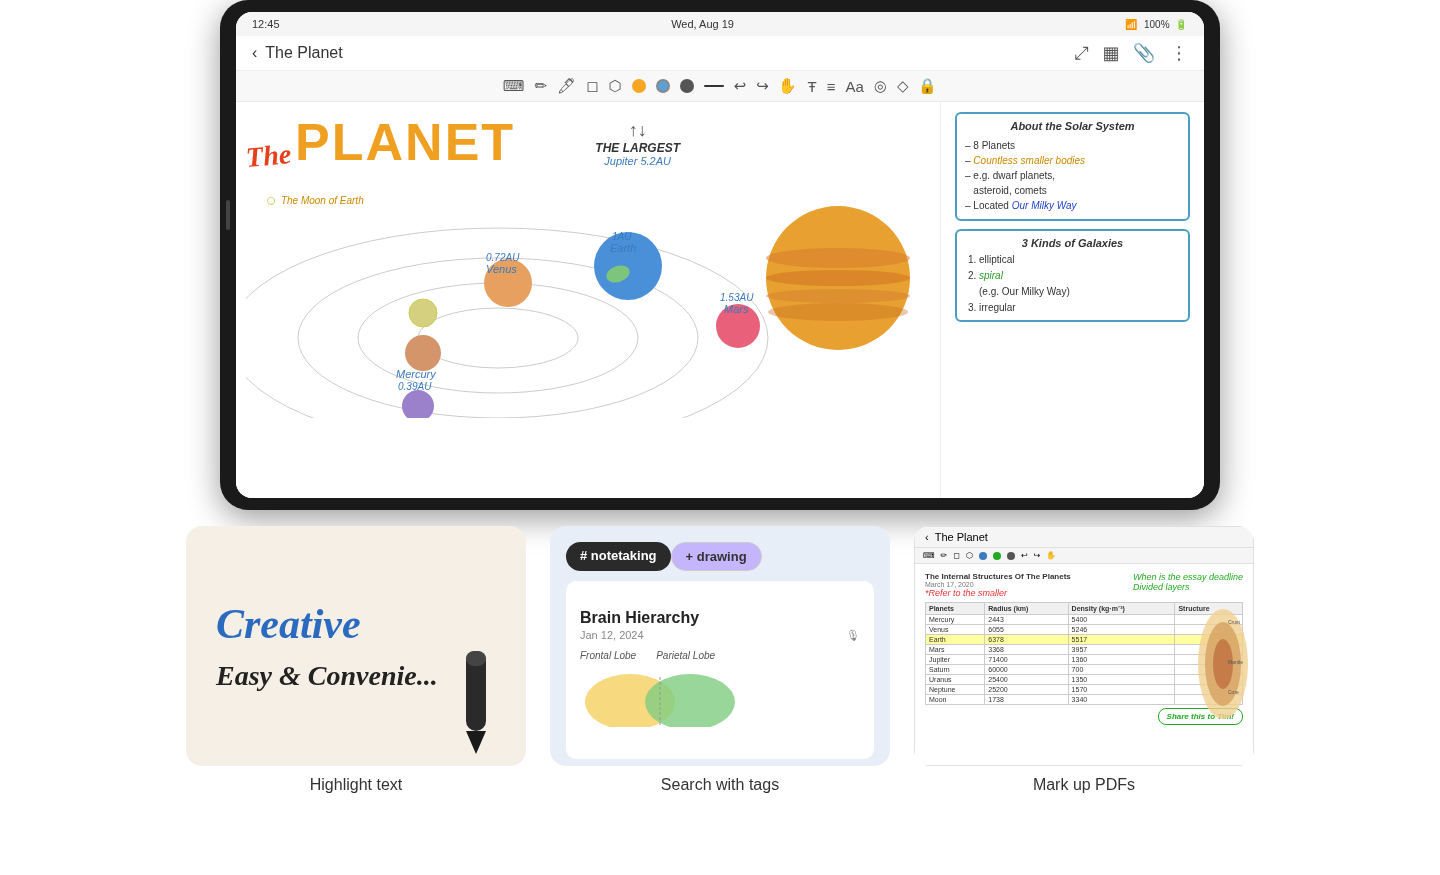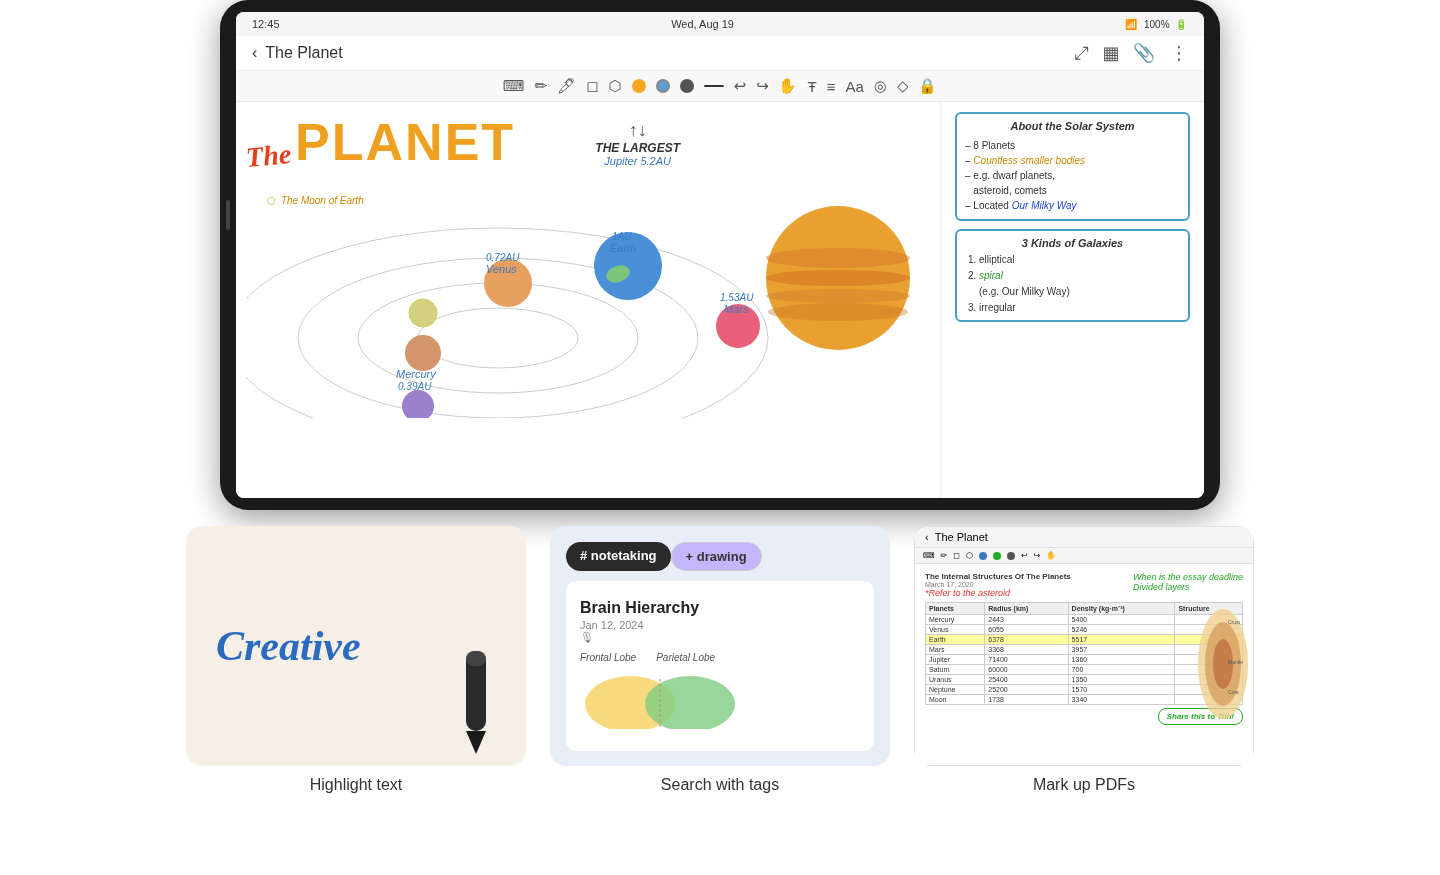--- a/index.html
+++ b/index.html
@@ -23,21 +23,21 @@
       padding: 12px 16px;
       margin-top: 0;
       position: relative;
       box-shadow: 0 8px 32px rgba(0,0,0,0.4);
     }
 
     .tablet-inner {
       width: 100%;
       height: 100%;
       background: #ffffff;
-      border-radius: 8px;
+      border-radius: 16px;
       overflow: hidden;
       display: flex;
       flex-direction: column;
     }
 
     
     .status-bar {
       display: flex;
       justify-content: space-between;
       align-items: center;
@@ -351,35 +351,34 @@
       color: #fff;
     }
     .tag-pill.light {
       background: #c4b5fd;
       color: #333;
       border: 1.5px solid #ccc;
     }
     .note-card {
       background: #fff;
       border-radius: 10px;
-      padding: 18px 14px;
+      padding: 28px 14px;
       flex: 1;
     }
     .note-card-title {
       font-size: 16px;
       font-weight: bold;
       color: #222;
     }
     .note-card-date {
       font-size: 11px;
       color: #888;
       margin-top: 2px;
       display: flex;
       justify-content: space-between;
-      flex-direction: column;
     }
     .note-card-content {
       margin-top: 8px;
       display: flex;
       gap: 20px;
       font-style: italic;
       font-size: 10px;
       color: #555;
     }
 
@@ -612,20 +611,21 @@
     </div>
   </div>
 </div>
 
 <div class="bottom-section">
 
   <div class="feature-card">
     <div class="feature-thumb">
       <div class="highlight-card-bg">
         <div class="creative-text">Creative</div>
+        <div class="easy-text">Easy &amp; Convenie...</div>
 
         <svg style="position:absolute;bottom:10px;right:10px;width:80px;height:110px;" viewBox="0 0 80 110">
           <rect x="30" y="5" width="20" height="80" rx="10" ry="10" fill="#2a2a2a"></rect>
           <polygon points="30,85 50,85 40,108" fill="#1a1a1a"></polygon>
           <rect x="30" y="5" width="20" height="15" rx="8" fill="#444"></rect>
         </svg>
       </div>
     </div>
     <div class="feature-label">Highlight text</div>
   </div>
@@ -679,21 +679,21 @@
           <span style="font-size:8px;">↩</span>
           <span style="font-size:8px;">↪</span>
           <span style="font-size:8px;">✋</span>
         </div>
 
         <div class="markup-content">
           <div class="markup-header-row">
             <div>
               <div style="font-size:8px;font-weight:bold;">The Internal Structures Of The Planets</div>
               <div style="font-size:7px;color:#777;">March 17, 2020</div>
-              <div class="markup-red-text">*Refer to the asteroid</div>
+              <div class="markup-red-text">*Refer to the smaller</div>
             </div>
             <div>
               <div class="markup-green-text">When is the essay deadline</div>
               <div class="markup-green-text">Divided layers</div>
             </div>
           </div>
           <table class="markup-table">
             <thead>
               <tr>
                 <th>Planets</th>

